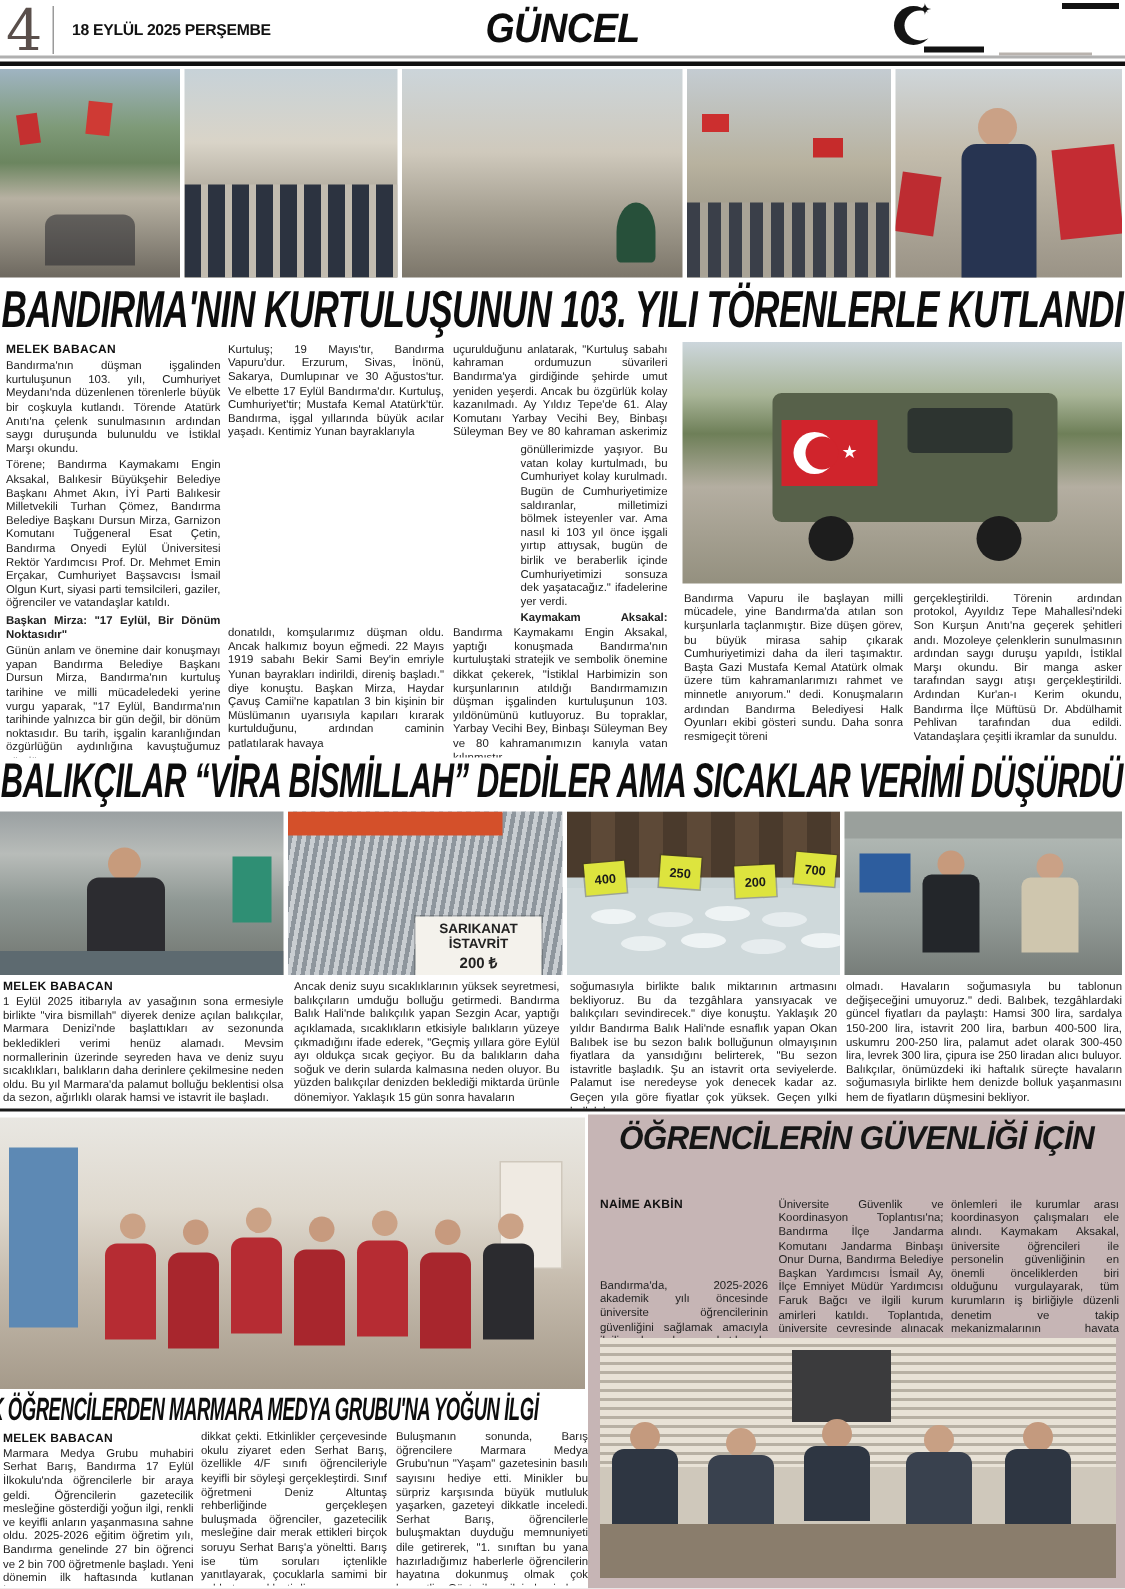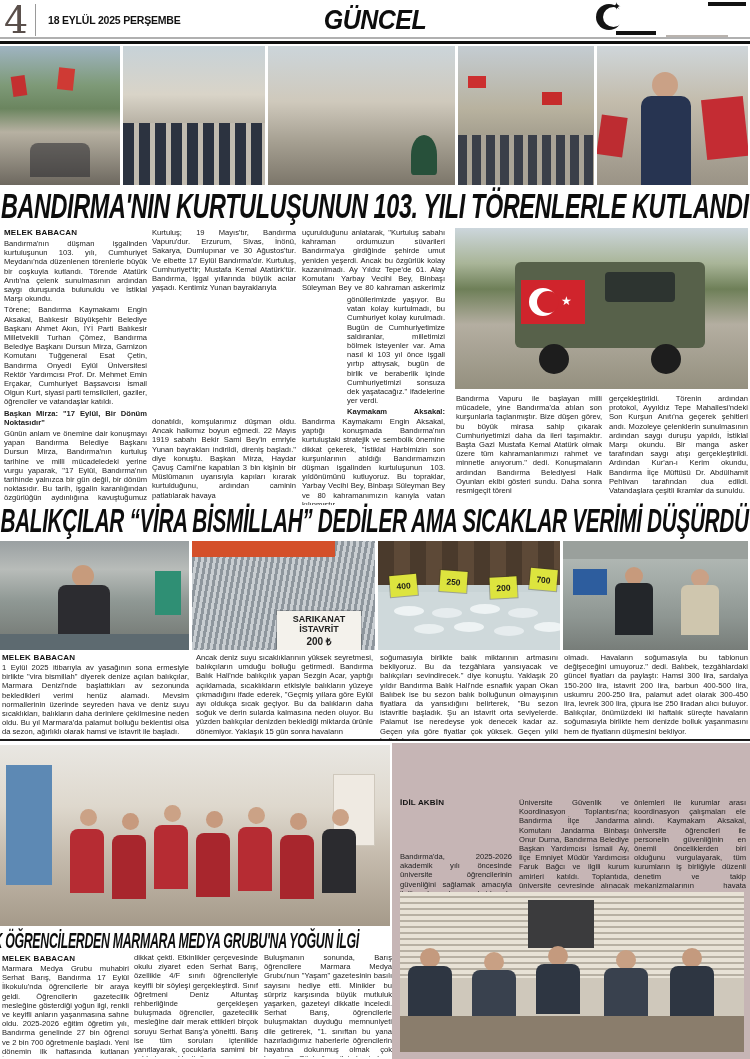--- a/index.html
+++ b/index.html
@@ -196,21 +196,24 @@
   </div>
   <div class="abs hl-wrap" style="left:0; top:928px; width:328px; height:24px;">
     <span class="fit hl" style="font-size: 19.5px; transform: scale(0.634146, 1.1);">MİNİK ÖĞRENCİLERDEN MARMARA MEDYA GRUBU'NA YOĞUN İLGİ</span>
   </div>
   <div class="abs byline" style="left:2px; top:954px;">MELEK BABACAN</div>
   <div class="abs body-text" style="left:2px; top:964px; width:127px; height:93px; overflow:hidden;">Marmara Medya Grubu muhabiri Serhat Barış, Bandırma 17 Eylül İlkokulu'nda öğrencilerle bir araya geldi. Öğrencilerin gazetecilik mesleğine gösterdiği yoğun ilgi, renkli ve keyifli anların yaşanmasına sahne oldu. 2025-2026 eğitim öğretim yılı, Bandırma genelinde 27 bin öğrenci ve 2 bin 700 öğretmenle başladı. Yeni dönemin ilk haftasında kutlanan İlköğretim Haftası kapsamında düzenlenen etkinliklerde, Bandırma 17 Eylül İlkokulu'ndaki coşku</div>
   <div class="abs body-text" style="left:134px; top:953px; width:124px; height:104px; overflow:hidden;">dikkat çekti. Etkinlikler çerçevesinde okulu ziyaret eden Serhat Barış, özellikle 4/F sınıfı öğrencileriyle keyifli bir söyleşi gerçekleştirdi. Sınıf öğretmeni Deniz Altuntaş rehberliğinde gerçekleşen buluşmada öğrenciler, gazetecilik mesleğine dair merak ettikleri birçok soruyu Serhat Barış'a yöneltti. Barış ise tüm soruları içtenlikle yanıtlayarak, çocuklarla samimi bir sohbet gerçekleştirdi.</div>
   <div class="abs body-text" style="left:264px; top:953px; width:128px; height:104px; overflow:hidden;">Buluşmanın sonunda, Barış öğrencilere Marmara Medya Grubu'nun "Yaşam" gazetesinin basılı sayısını hediye etti. Minikler bu sürpriz karşısında büyük mutluluk yaşarken, gazeteyi dikkatle inceledi. Serhat Barış, öğrencilerle buluşmaktan duyduğu memnuniyeti dile getirerek, "1. sınıftan bu yana hazırladığımız haberlerle öğrencilerin hayatına dokunmuş olmak çok kıymetli. Gösterilen ilgi beni hem duygulandırdı hem de motive etti." dedi.</div>
 
   <div class="abs pinkbox" style="left:392px; top:743px; width:358px; height:316px;"></div>
-  <div class="abs byline" style="left:400px; top:798px;">İDİL AKBİN</div>
+  <div class="abs hl-wrap" style="left:396px; top:748px; width:350px; height:23px;">
+    <span class="fit hl hl3" style="font-size: 21px; transform: scale(1, 1.05);">ÖĞRENCİLERİN GÜVENLİĞİ İÇİN</span>
+  </div>
+  <div class="abs byline" style="left:400px; top:798px;">NAİME AKBİN</div>
   <div class="abs body-text" style="left:400px; top:852px; width:112px; height:80px; overflow:hidden;">Bandırma'da, 2025-2026 akademik yılı öncesinde üniversite öğrencilerinin güvenliğini sağlamak amacıyla ilgili kurumların katılımıyla güvenlik ve koordinasyon toplantısı gerçekleştirildi. Bandırma Kaymakamı Engin Aksakal başkanlığında yapılan</div>
   <div class="abs body-text" style="left:519px; top:798px; width:110px; height:90px; overflow:hidden;">Üniversite Güvenlik ve Koordinasyon Toplantısı'na; Bandırma İlçe Jandarma Komutanı Jandarma Binbaşı Onur Durna, Bandırma Belediye Başkan Yardımcısı İsmail Ay, İlçe Emniyet Müdür Yardımcısı Faruk Bağcı ve ilgili kurum amirleri katıldı. Toplantıda, üniversite çevresinde alınacak güvenlik</div>
   <div class="abs body-text" style="left:634px; top:798px; width:112px; height:90px; overflow:hidden;">önlemleri ile kurumlar arası koordinasyon çalışmaları ele alındı. Kaymakam Aksakal, üniversite öğrencileri ile personelin güvenliğinin en önemli önceliklerden biri olduğunu vurgulayarak, tüm kurumların iş birliğiyle düzenli denetim ve takip mekanizmalarının hayata geçirileceğini belirtti.</div>
   <div class="photo" style="left:400px; top:892px; width:344px; height:160px; background:#cfc8bb;">
     <div class="layer" style="left:0; top:0; right:0; height:86px; background:repeating-linear-gradient(180deg,#e8e2d6 0 4px,#b7b0a3 4px 6px);"></div>
     <div class="layer" style="left:128px; top:8px; width:66px; height:48px; background:#3b3b3d;"></div>
     <div class="layer" style="left:20px; top:56px; width:20px; height:20px; border-radius:50%; background:#c49a7e; box-shadow:64px 4px 0 #c8a084, 128px -2px 0 #c49a7e, 196px 2px 0 #c8a084, 262px 0 0 #c49a7e;"></div>
     <div class="layer" style="left:8px; top:74px; width:44px; height:50px; border-radius:8px 8px 0 0; background:#2e3642; box-shadow:64px 4px 0 #39414e, 128px -2px 0 #2e3642, 196px 2px 0 #39414e, 262px 0 0 #2e3642;"></div>
     <div class="layer" style="left:0; bottom:0; right:0; height:36px; background:#8a7d6c;"></div>
   </div>

